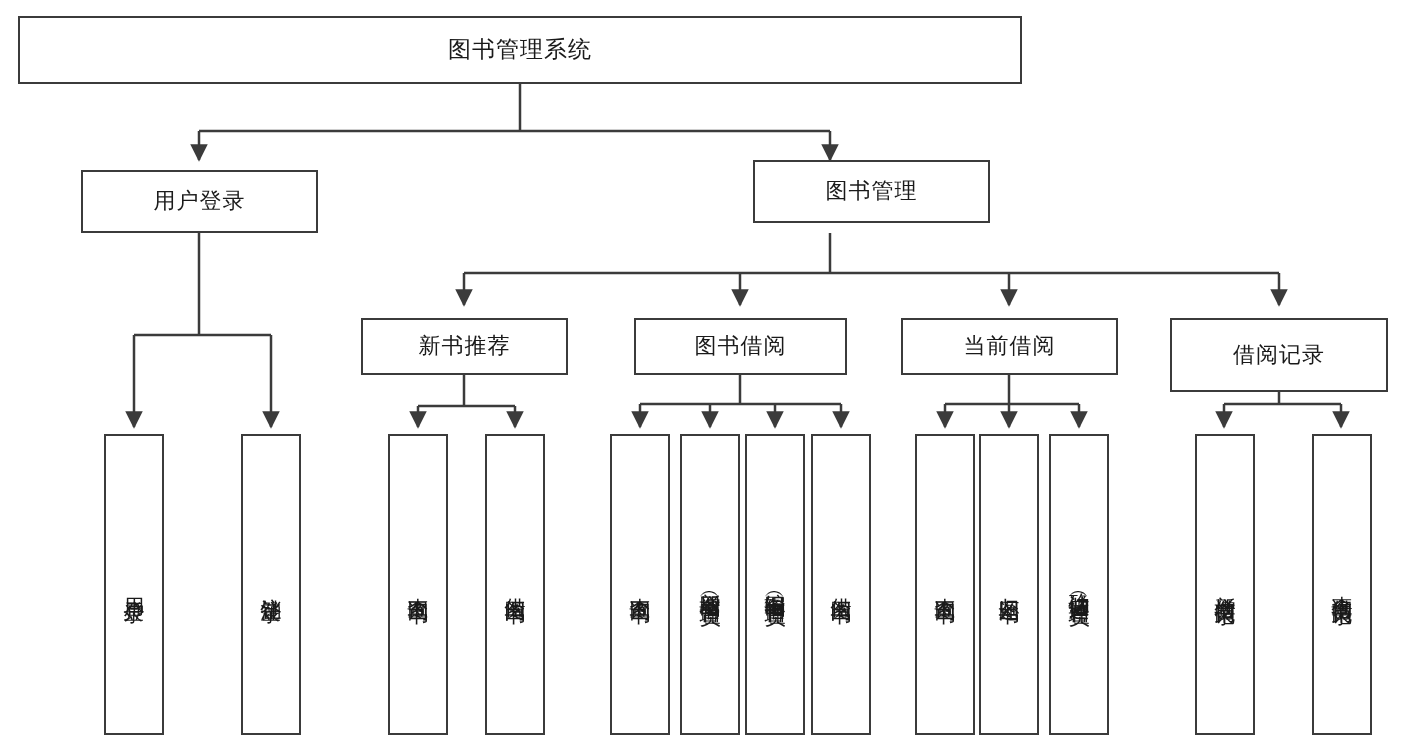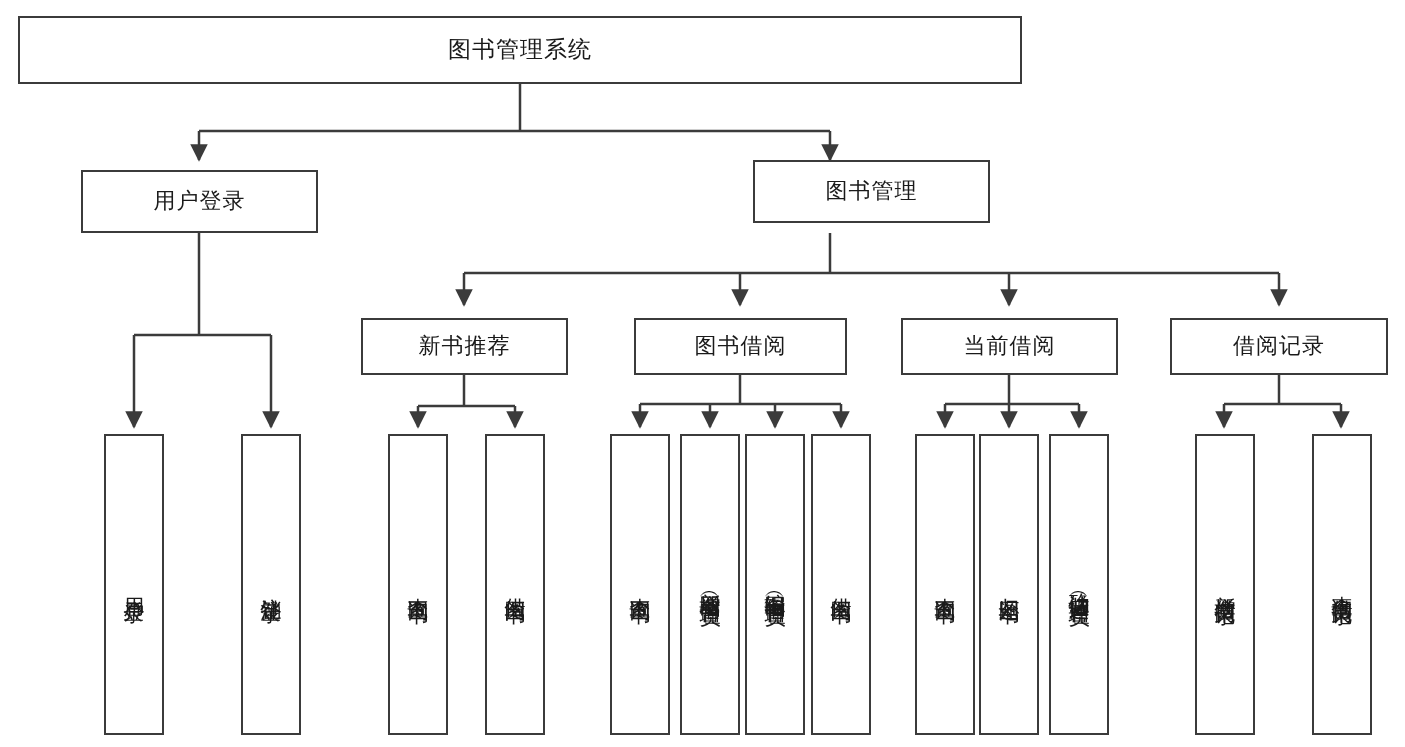--- a/index.html
+++ b/index.html
@@ -135,21 +135,21 @@
 
   <div class="node horizontal" style="left:361px; top:318px; width:207px; height:57px;text-align:center;">
     <span class="label">新书推荐</span>
   </div>
   <div class="node horizontal" style="left:634px; top:318px; width:213px; height:57px;">
     <span class="label">图书借阅</span>
   </div>
   <div class="node horizontal" style="left:901px; top:318px; width:217px; height:57px;">
     <span class="label">当前借阅</span>
   </div>
-  <div class="node horizontal" style="left:1170px; top:318px; width:218px; height:57px;">
+  <div class="node horizontal" style="left:1170px; top:318px; width:218px; height:74px;">
     <span class="label">借阅记录</span>
   </div>
 
   <div class="node vertical" style="left:104px; top:434px; width:60px; height:301px;">
     <span class="label">用户登录</span>
   </div>
   <div class="node vertical" style="left:241px; top:434px; width:60px; height:301px;">
     <span class="label">注销登录</span>
   </div>
 

